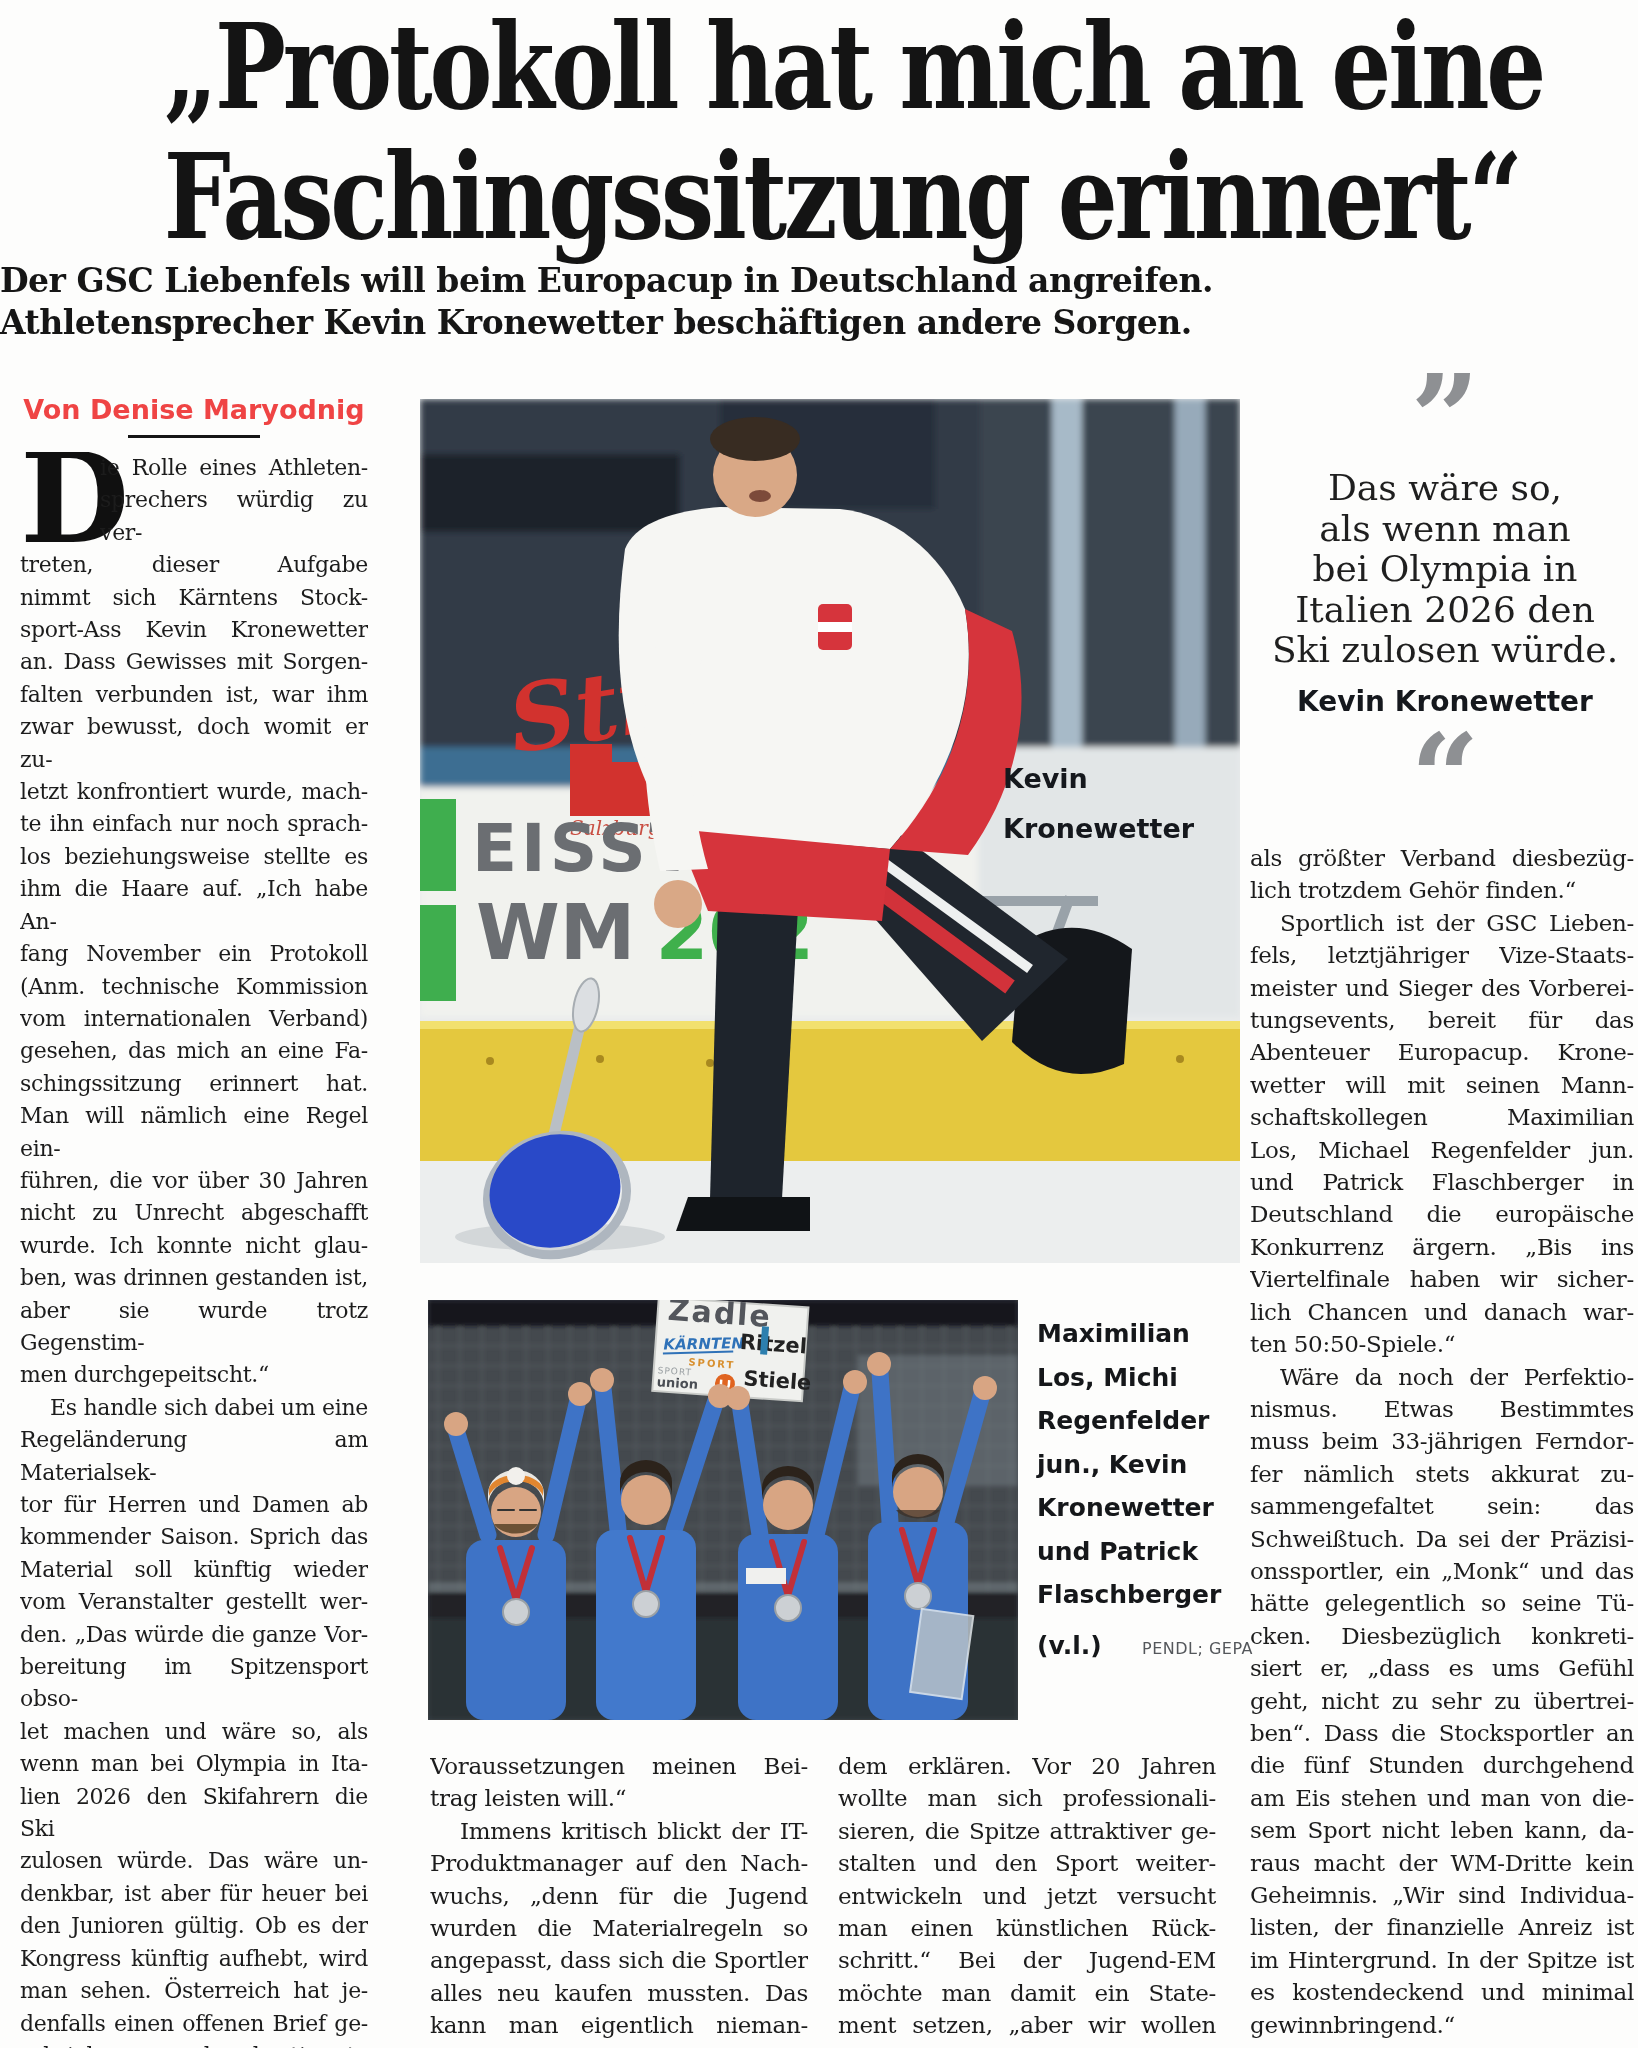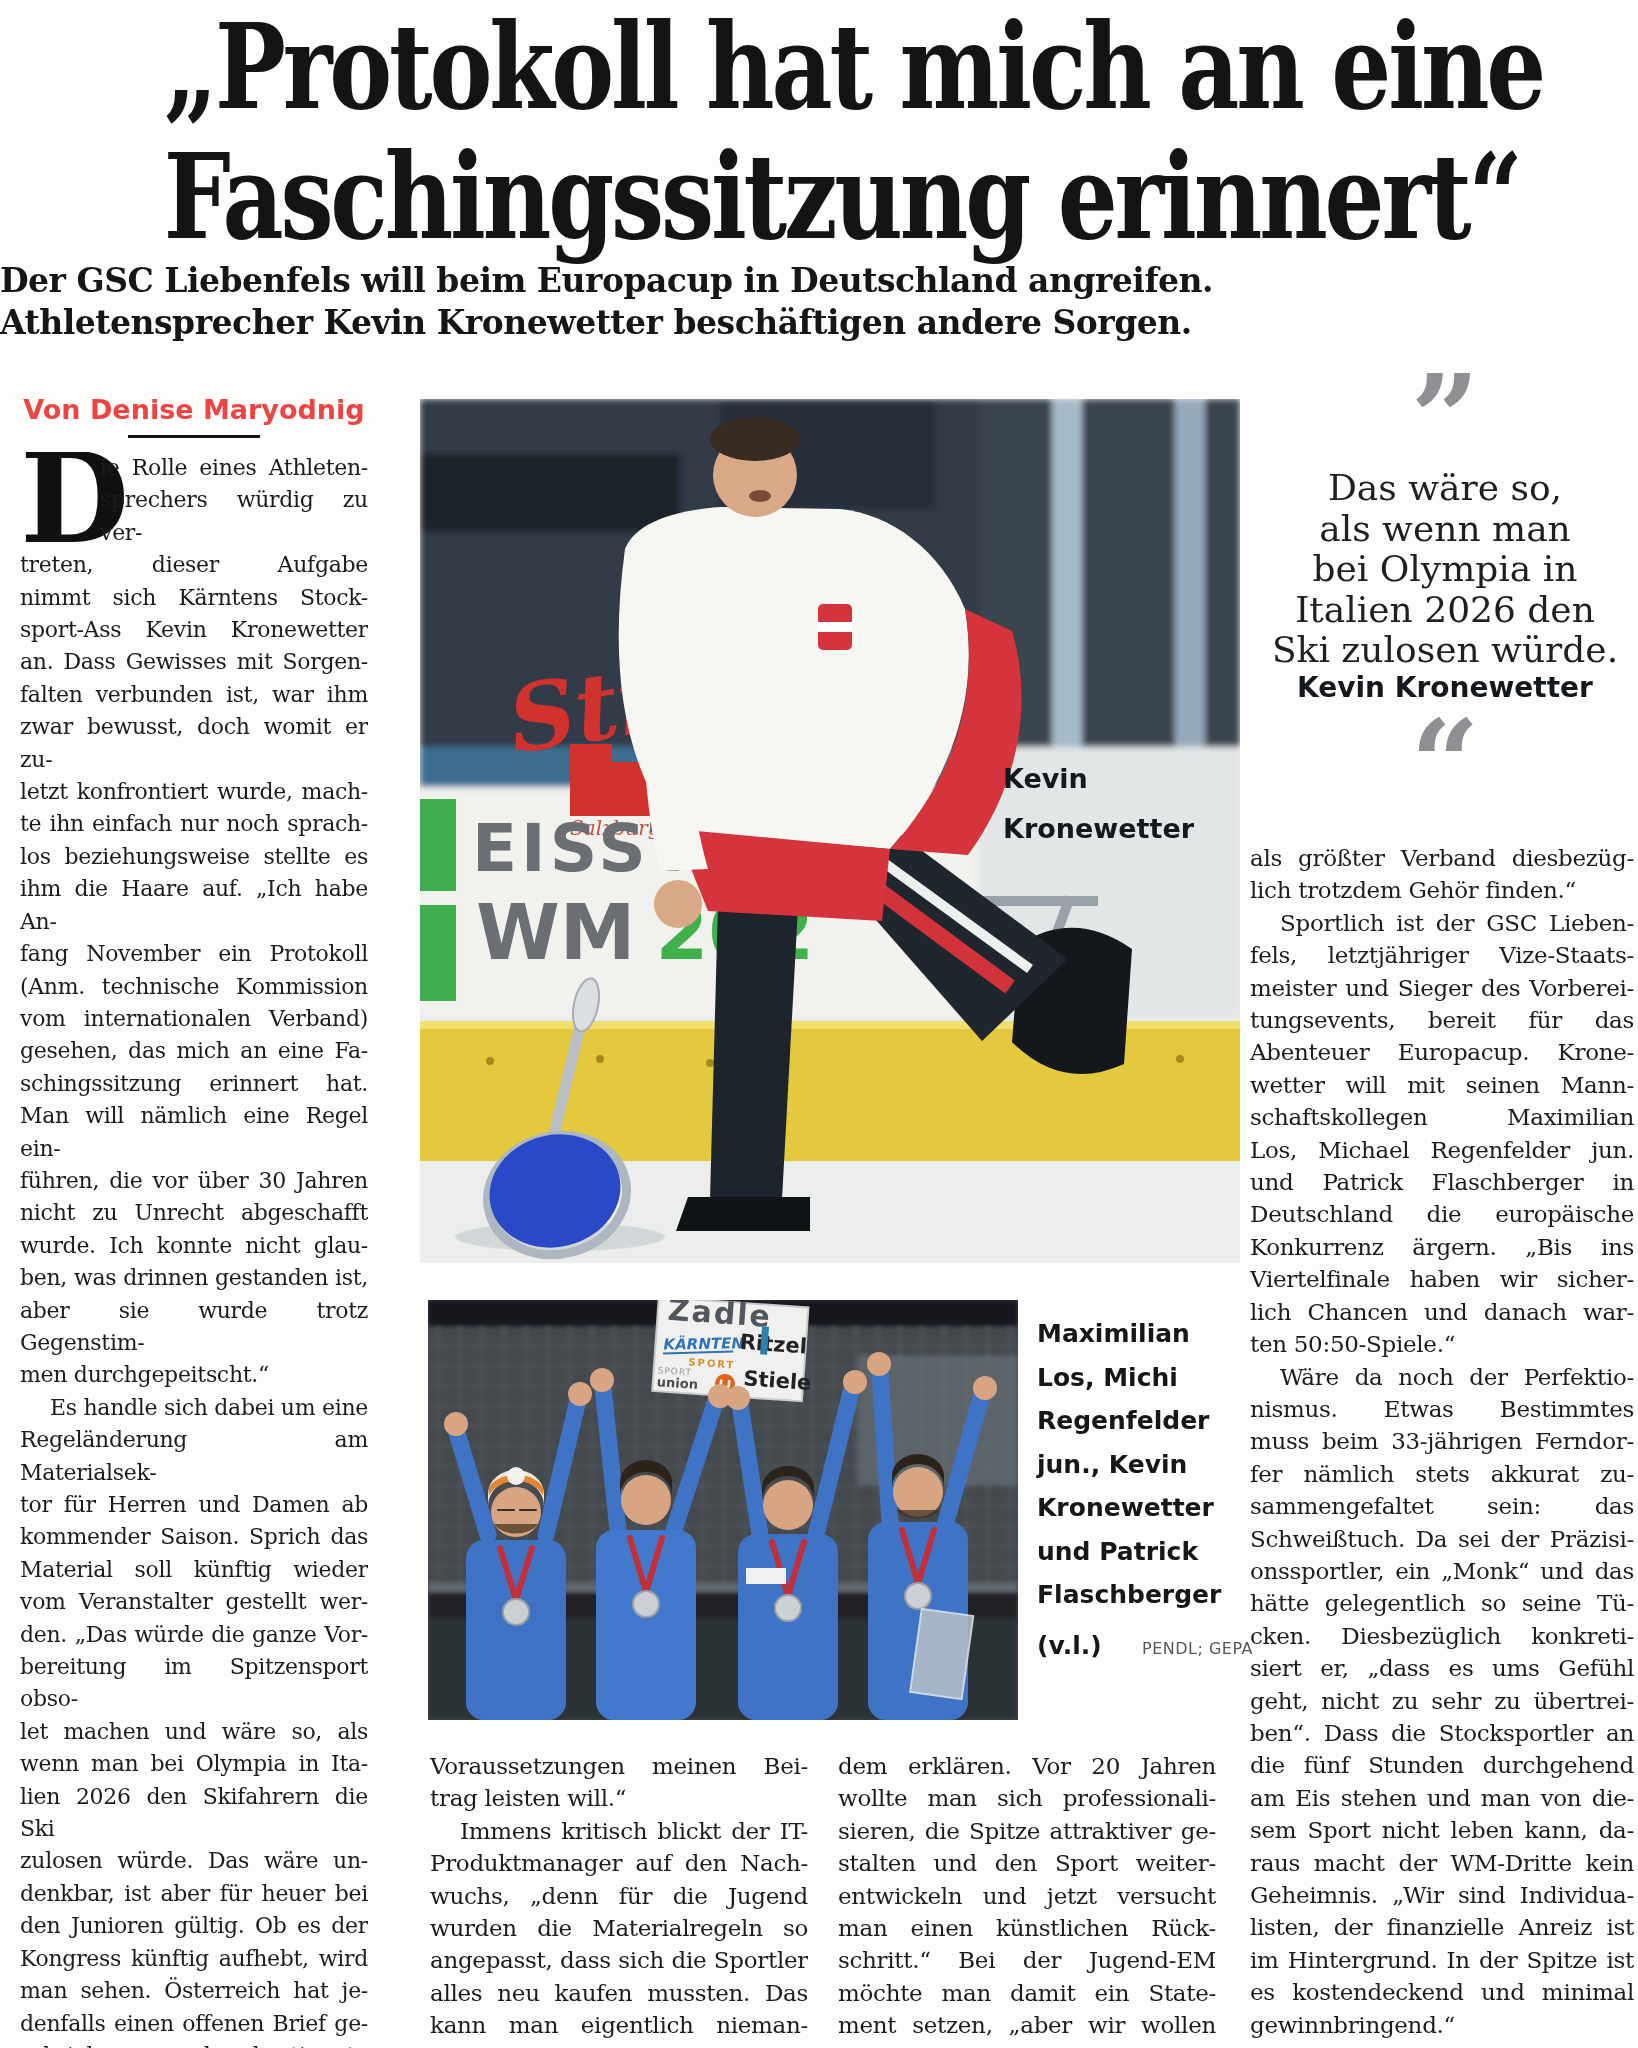--- a/index.html
+++ b/index.html
@@ -48,21 +48,21 @@
   .credit{font-family:"DejaVu Sans",sans-serif;font-weight:normal;font-size:16px;
           letter-spacing:.5px;color:#54575b;}
 
   
   #pullquote{position:absolute;left:1252px;top:386px;width:386px;text-align:center;}
   .pq-mark{font-family:"DejaVu Serif",serif;font-weight:bold;font-size:120px;line-height:66px;
            color:#8e9093;height:70px;}
   .pq-mark.bottom{line-height:100px;height:72px;margin-top:10px;}
   .pq-lines{margin-top:12px;}
   .pq-line{font-family:"DejaVu Serif",serif;font-size:36px;line-height:40.5px;color:#1f1f1f;white-space:nowrap;}
-  .pq-attr{font-family:"DejaVu Sans",sans-serif;font-weight:bold;font-size:28px;color:#15181d;}
+  .pq-attr{margin-top:14px;font-family:"DejaVu Sans",sans-serif;font-weight:bold;font-size:28px;color:#15181d;}
 </style>
 </head>
 <body>
 
 <div id="page">
 
   <div class="hl-wrap">
     <div class="hl-line">„Protokoll hat mich an eine</div>
     <div class="hl-line">Faschingssitzung erinnert“</div>
   </div>

